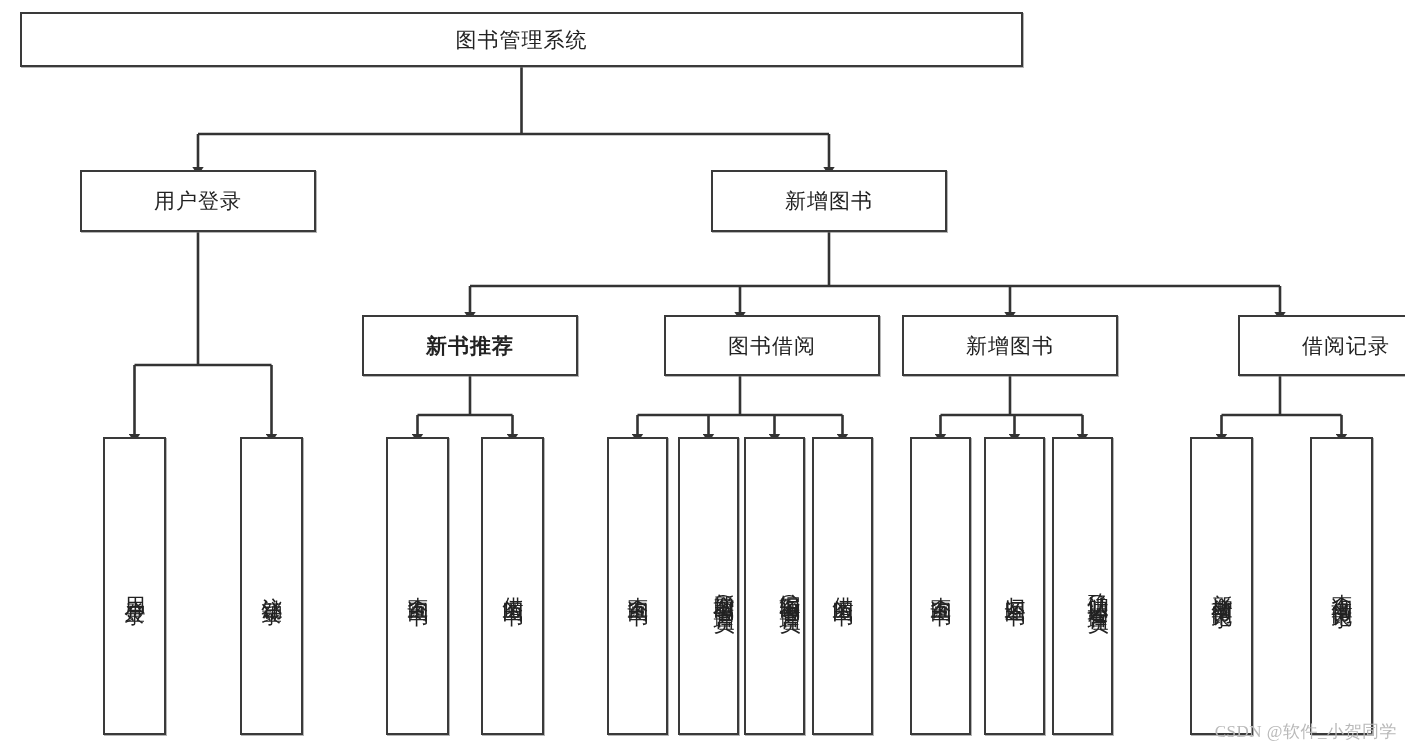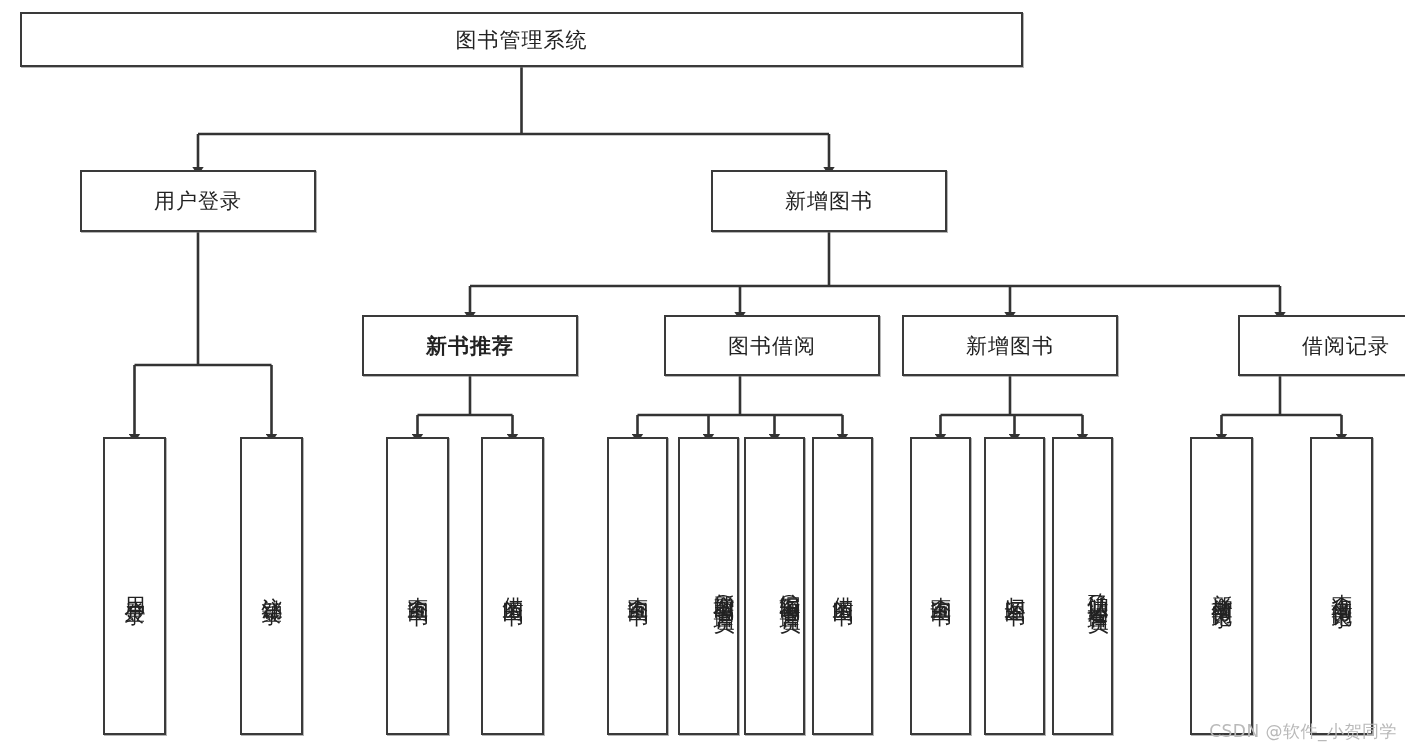--- a/index.html
+++ b/index.html
@@ -63,20 +63,21 @@
     padding-top: 6px;
   }
   .watermark {
     position: absolute;
     right: 8px;
     bottom: 4px;
     font-size: 17px;
     color: #b9b9b9;
     white-space: nowrap;
     letter-spacing: 0.5px;
+    font-family: Liberation Serif, serif;
   }
 </style>
 </head>
 <body>
 
 <div id="diagram-root">
 
   <svg class="flow" viewBox="0 0 1405 747" xmlns="http://www.w3.org/2000/svg">
     <defs>
       <marker id="arrow" markerWidth="10" markerHeight="12" refX="1.5" refY="6" orient="auto" markerUnits="userSpaceOnUse">

